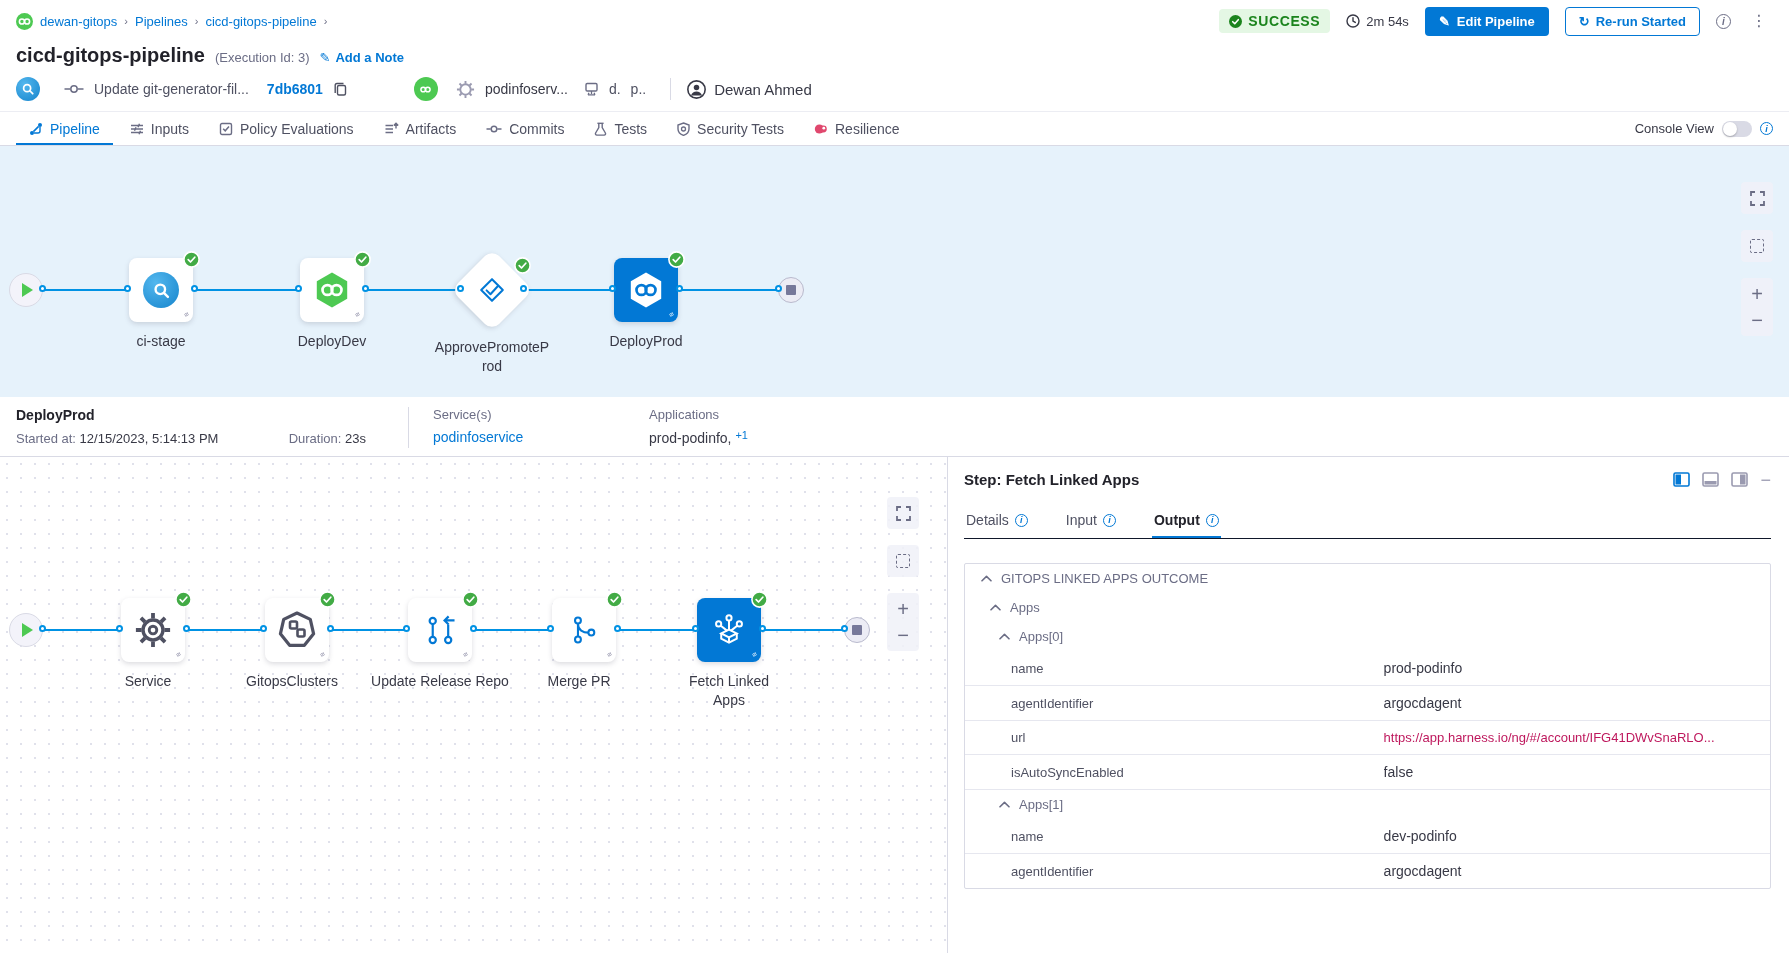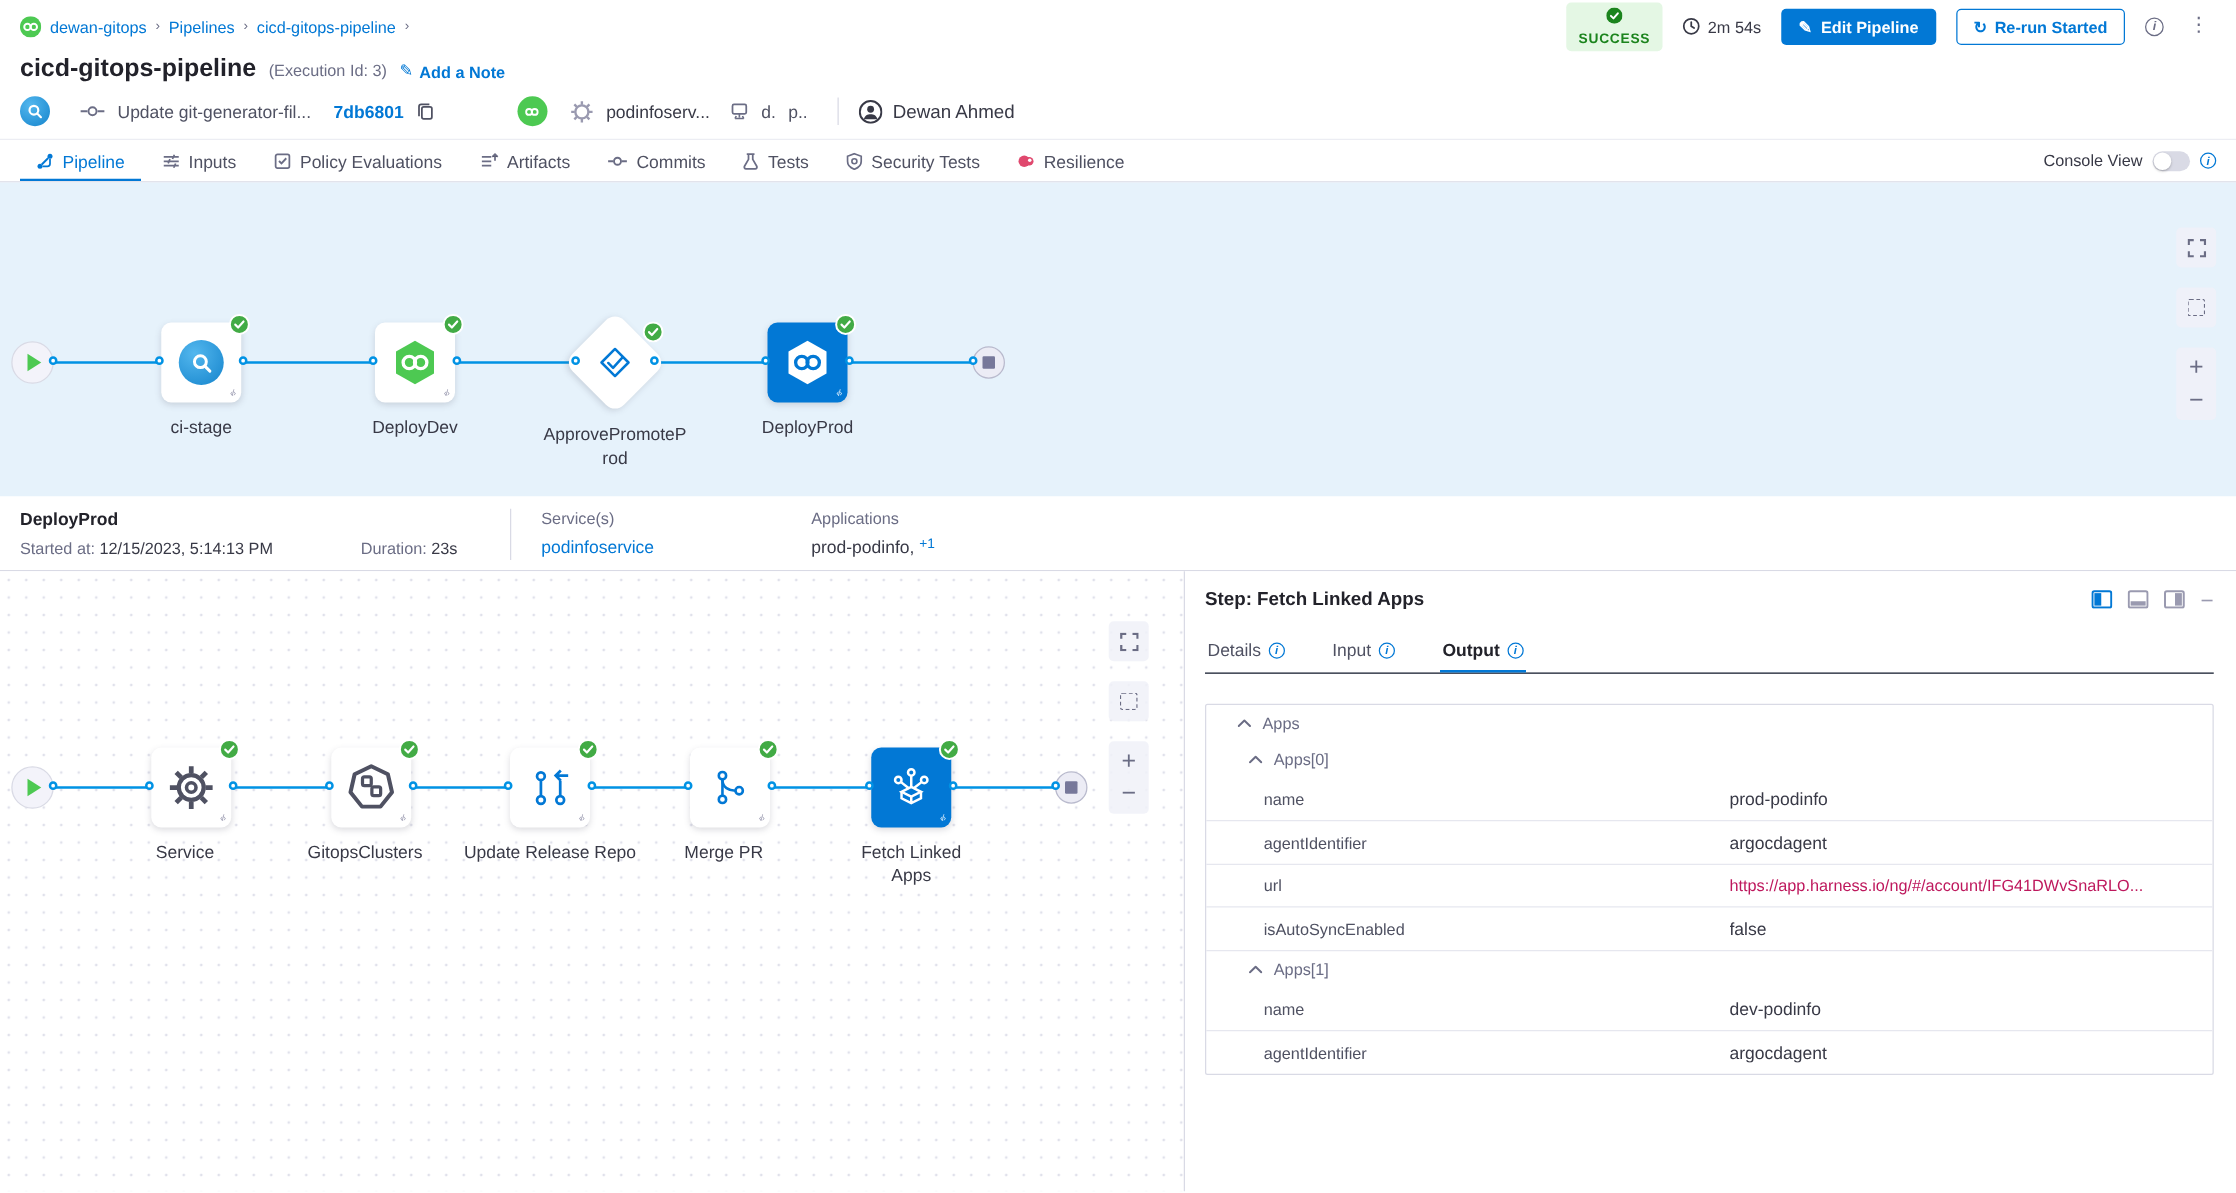--- a/index.html
+++ b/index.html
@@ -8,21 +8,21 @@
   .link { color:#0278d5; cursor:pointer; }
   svg { display:block; }
 
   
   .topbar { height:42px; display:flex; align-items:center; padding:0 18px 0 16px; }
   .crumbs { display:flex; align-items:center; gap:7px; font-size:13px; }
   .crumb { color:#0278d5; cursor:pointer; }
   .crumb-sep { color:#6b6d85; font-size:11px; }
   .topbar-right { margin-left:auto; display:flex; align-items:center; gap:16px; }
   .status-badge { display:flex; align-items:center; gap:6px; background:#e4f7e4; color:#1b841d;
-    font-size:11px; font-weight:700; letter-spacing:.6px; padding:4px 10px; border-radius:4px;flex-direction:column; }
+    font-size:14px; font-weight:700; letter-spacing:.6px; padding:4px 10px; border-radius:4px; }
   .duration { display:flex; align-items:center; gap:6px; font-size:13px; color:#383946; }
   .btn-primary { display:flex; align-items:center; gap:7px; background:#0278d5; color:#fff;
     font-size:13px; font-weight:600; border:none; border-radius:4px; padding:7px 14px; cursor:pointer; }
   .btn-outline { display:flex; align-items:center; gap:6px; background:#fff; color:#0278d5;
     font-size:13px; font-weight:600; border:1px solid #0278d5; border-radius:4px; padding:6px 13px; cursor:pointer; }
   .icon-info { width:15px; height:15px; border:1.3px solid #6b6d85; border-radius:50%;
     color:#6b6d85; font-size:10px; display:flex; align-items:center; justify-content:center; font-style:italic; font-weight:700;}
   .icon-info.blue { border-color:#0278d5; color:#0278d5; width:13px; height:13px; font-size:9px;}
   .kebab { color:#6b6d85; font-size:16px; letter-spacing:0; line-height:1; cursor:pointer; padding:0 4px;}
 
@@ -625,20 +625,31 @@
       </div>
       <div class="sp-tab active">
         <span>Output</span>
         <span class="icon-info blue">i</span>
       </div>
     </div>
 
     <div class="otable">
       <div id="output-rows">
           <div class="orow sectionrow">
+            <div class="seclabel" style="padding-left: 16px;">
+              <span class="caret">
+                <svg width="11" height="7" viewBox="0 0 11 7">
+                  <path d="M1 5.8 L5.5 1.4 L10 5.8" fill="none" stroke="#6b6d85" stroke-width="1.6" stroke-linecap="round" stroke-linejoin="round"></path>
+                </svg>
+              </span>
+              <span>GITOPS LINKED APPS OUTCOME</span>
+            </div>
+            <div></div>
+          </div>
+          <div class="orow sectionrow">
             <div class="seclabel" style="padding-left: 25px;">
               <span class="caret">
                 <svg width="11" height="7" viewBox="0 0 11 7">
                   <path d="M1 5.8 L5.5 1.4 L10 5.8" fill="none" stroke="#6b6d85" stroke-width="1.6" stroke-linecap="round" stroke-linejoin="round"></path>
                 </svg>
               </span>
               <span>Apps</span>
             </div>
             <div></div>
           </div>

